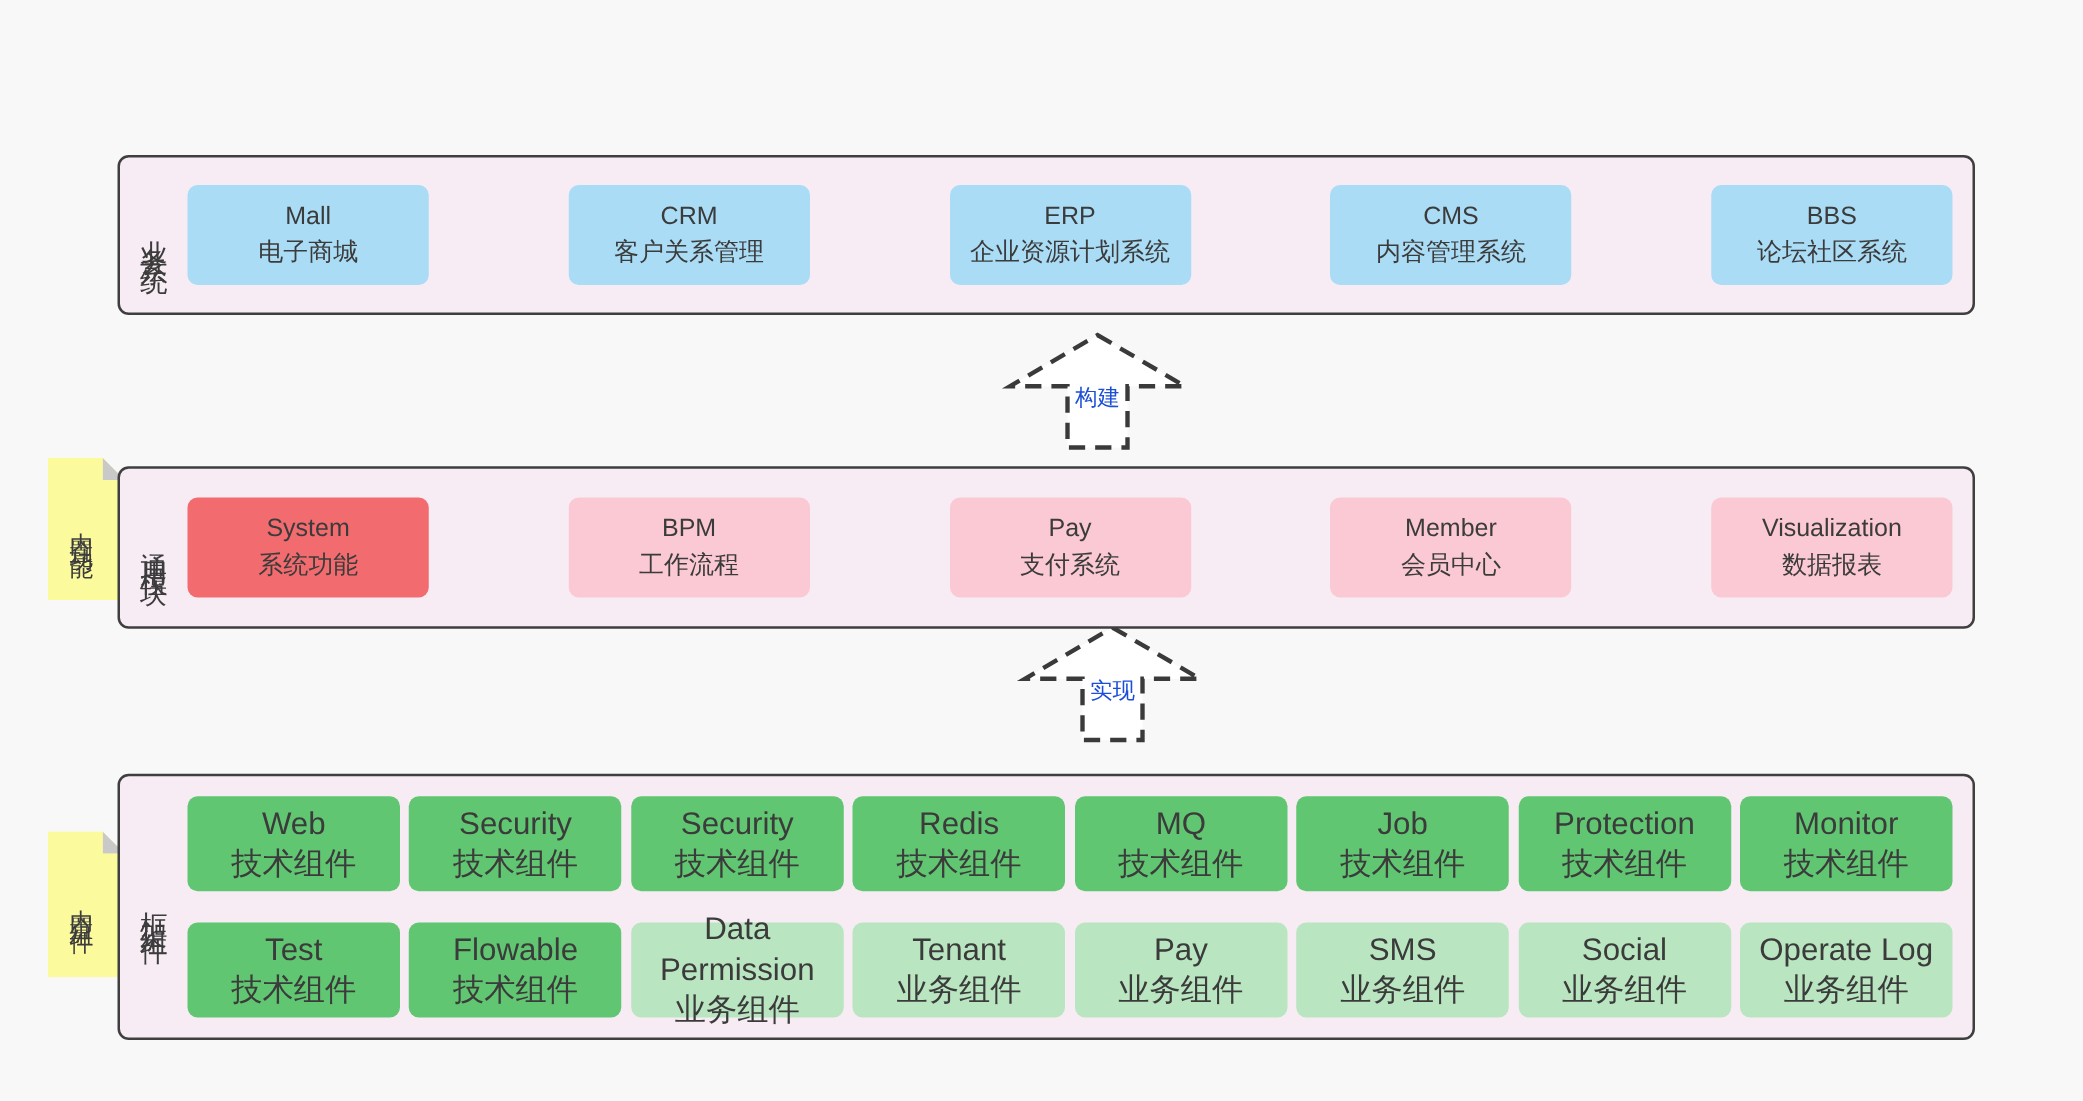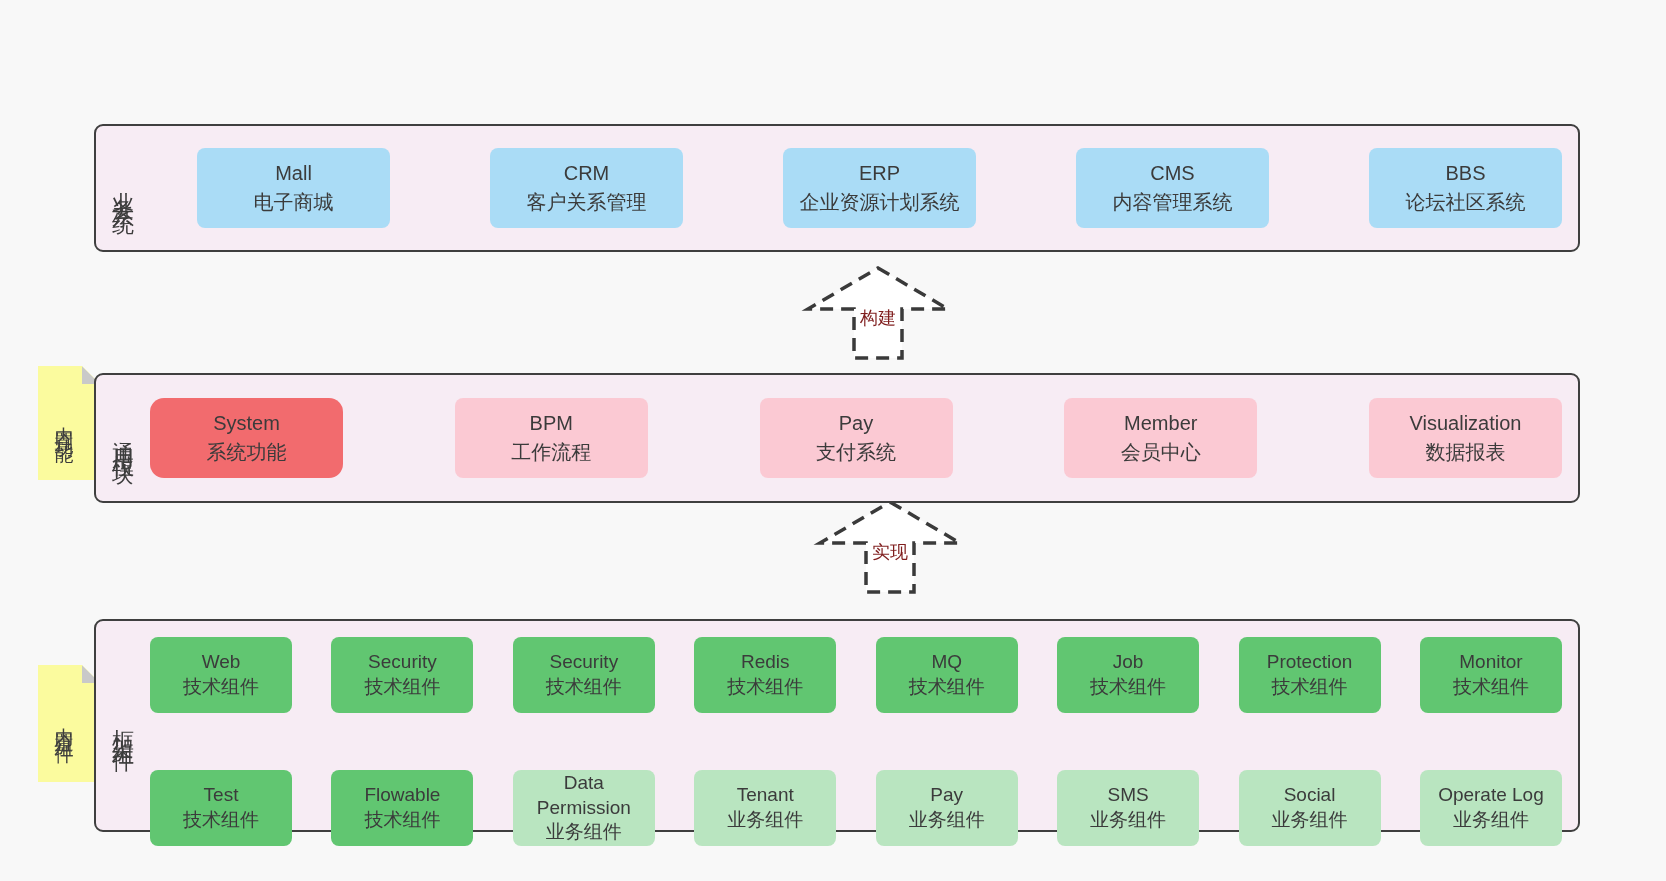--- a/index.html
+++ b/index.html
@@ -12,21 +12,21 @@
   }
 
   
   .band {
     position:absolute; left:94px; width:1486px; box-sizing:border-box;
     background:var(--band_bg,#f7ecf4);
     border:2px solid var(--band_border,#3f3f3f);
     border-radius:9px;
     display:flex; z-index:2;
   }
-  .band-business   { top:124px; height:128px;gap:47px; }
+  .band-business   { top:124px; height:128px; }
   .band-modules    { top:373px; height:130px; }
   .band-components { top:619px; height:213px; }
 
   .band-label {
     flex:0 0 54px; display:flex; align-items:center; justify-content:center;
     writing-mode:vertical-rl; text-orientation:upright;
     font-size:22px; letter-spacing:7px; color:#3c3c3c; white-space:nowrap;
   }
 
   .boxes {
@@ -39,23 +39,23 @@
   }
   .rows .boxes { flex:none; padding-right:0; }
 
   
   .box {
     box-sizing:border-box; border-radius:8px; padding:2px 6px;
     display:flex; flex-direction:column; align-items:center; justify-content:center;
     text-align:center; color:var(--box_text,#3b3b3b);
   }
   .box-lg .box { width:193px; height:80px; font-size:20px; line-height:1.45; }
-  .box-sm .box { width:142px; height:76px; font-size:19px; line-height:1.3;margin-top:32px;  }
+  .box-sm .box { width:170px; height:76px; font-size:25px; line-height:1.3;  }
   .v-blue        { background:var(--blue,#aadcf6); }
-  .v-red         { background:var(--red,#f26b6e);border-radius:14px; }
+  .v-red         { background:var(--red,#f26b6e); }
   .v-pink        { background:var(--pink,#fbc9d3); }
   .v-green-dark  { background:var(--green_dark,#61c671); }
   .v-green-light { background:var(--green_light,#b9e5c0); }
 
   
   .sticky {
     position:absolute; left:38px; width:62px; z-index:1;
     background:var(--sticky_bg,#fbfb9e);
     clip-path:polygon(0 0, calc(100% - 18px) 0, 100% 18px, 100% 100%, 0 100%);
     display:flex; align-items:center; justify-content:center;
@@ -75,21 +75,21 @@
   .arrow { position:absolute; width:160px; height:100px; z-index:0; }
   .arrow-build { left:798px; top:262px; }
   .arrow-impl  { left:810px; top:496px; }
   .arrow svg { width:100%; height:100%; display:block; }
   .arrow-path {
     fill:#ffffff; stroke:var(--arrow_stroke,#3a3a3a);
     stroke-width:3.5; stroke-dasharray:13 8; stroke-linejoin:miter;
   }
   .arrow-label {
     position:absolute; left:50%; top:56%; transform:translate(-50%,-50%);
-    background:#ffffff; padding:1px 4px; font-size:18px; color:#7f1d1d;
+    background:#ffffff; padding:1px 4px; font-size:18px; color:#1d4ed8;
     white-space:nowrap;
   }
 </style>
 </head>
 <body>
 
 <div class="stage">
 
   <div class="sticky sticky-modules">
     <span>内置功能</span>

